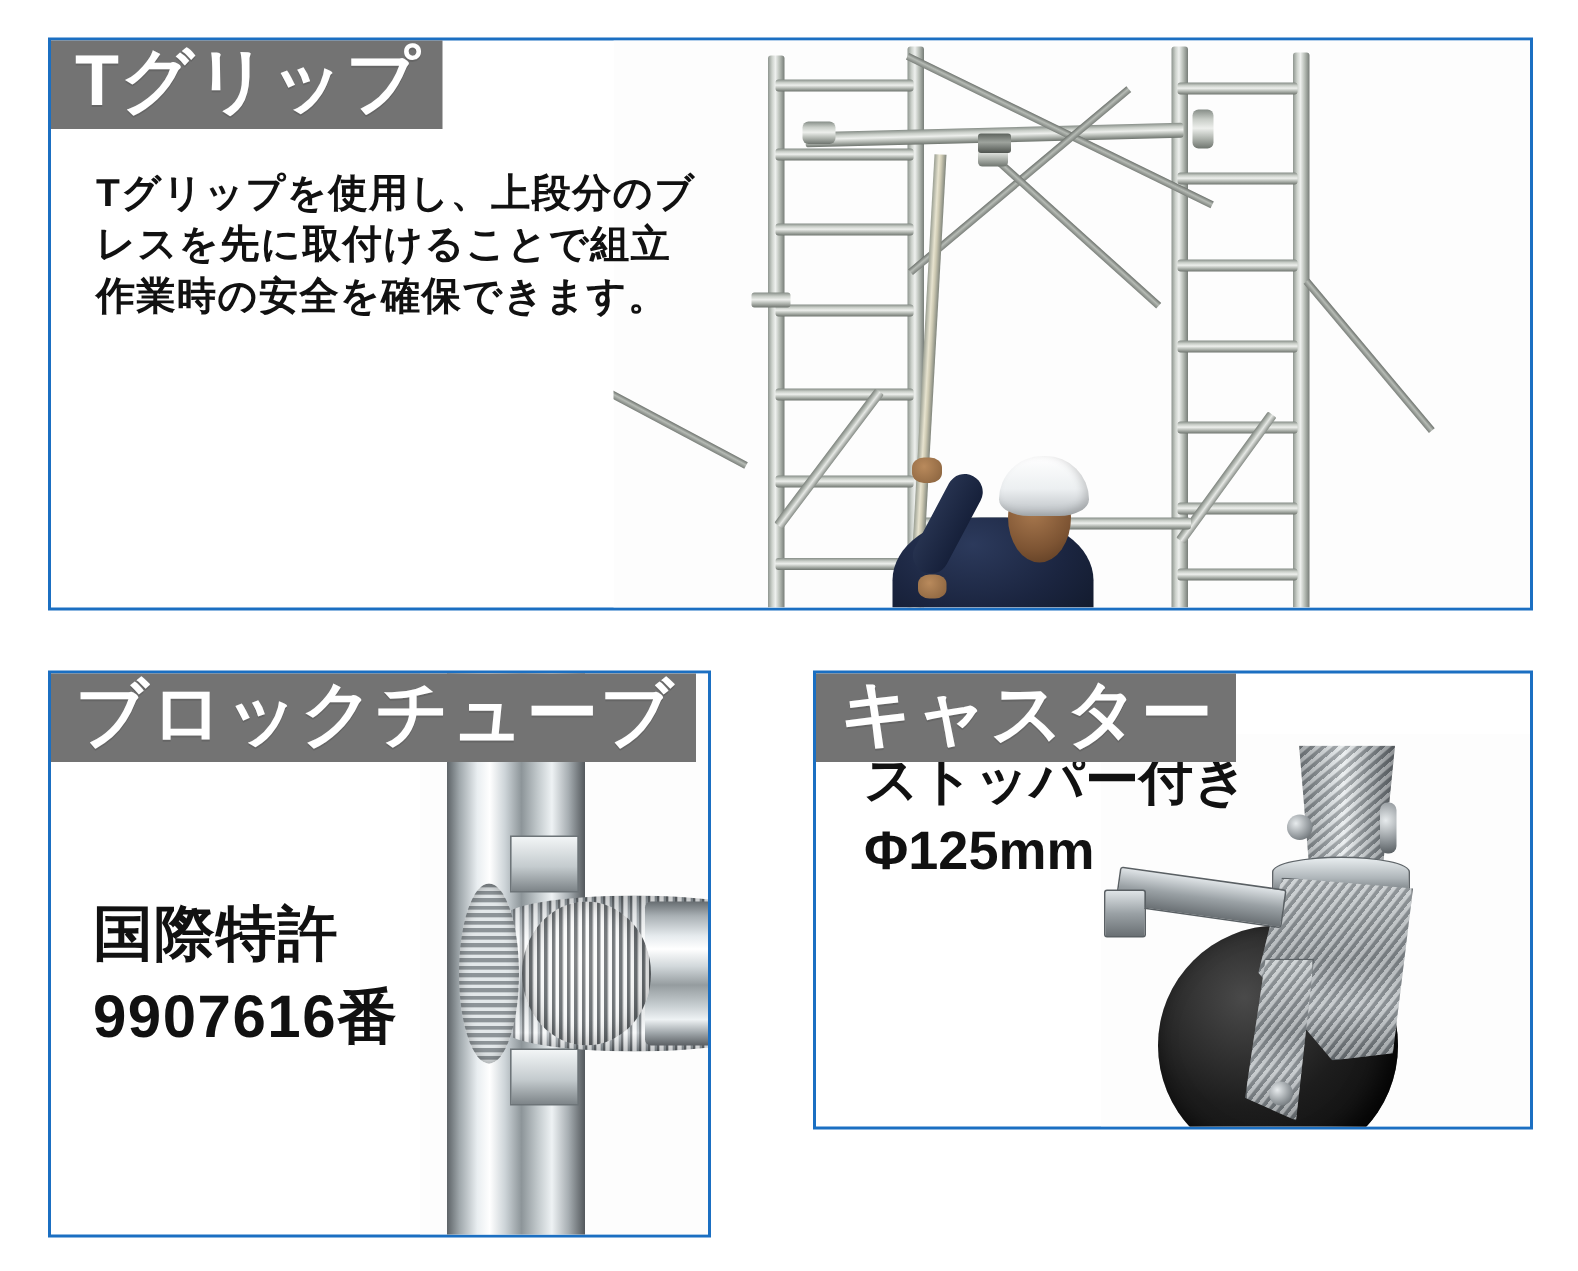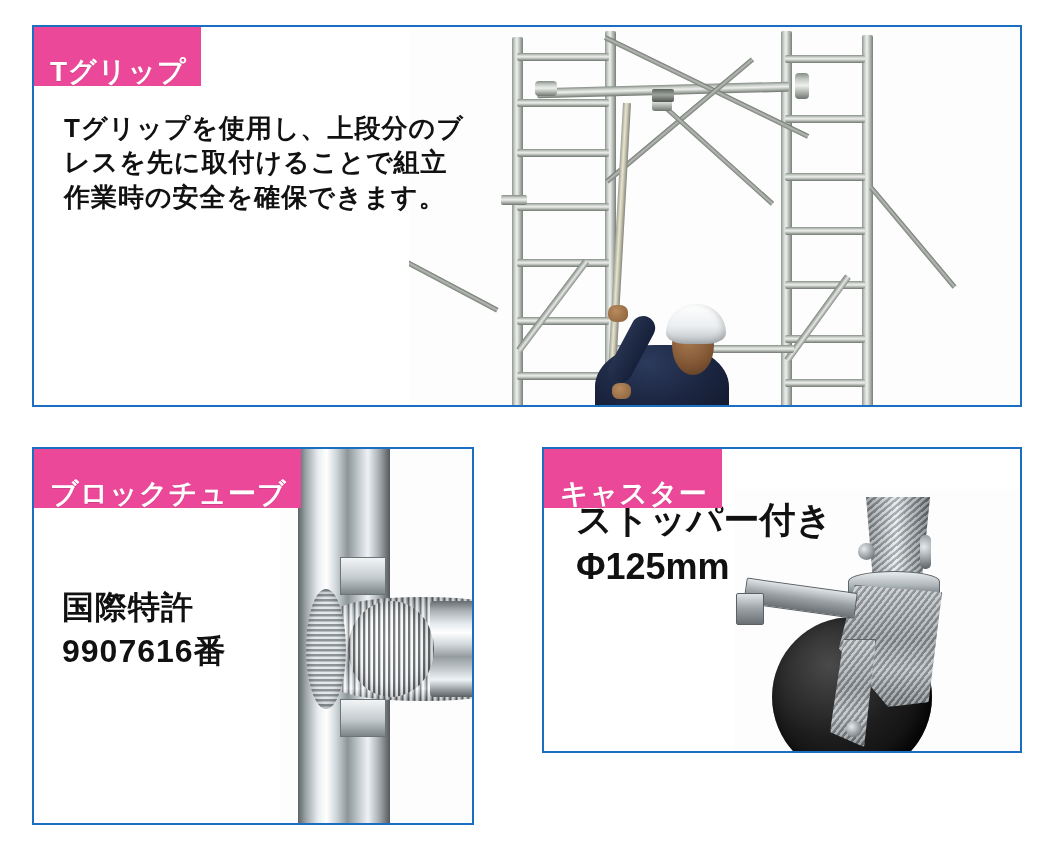--- a/index.html
+++ b/index.html
@@ -24,26 +24,26 @@
   }
   #panel-tgrip  { left: 32px;  top: 25px;  width: 990px; height: 382px; }
   #panel-block  { left: 32px;  top: 447px; width: 442px; height: 378px; }
   #panel-caster { left: 542px; top: 447px; width: 480px; height: 306px; }
 
   .panel-head {
     position: absolute;
     top: -3px;
     left: -2px;
     height: 62px;
-    background: #ec4899;
+    background: #737373;
     color: #ffffff;
     display: flex;
-    align-items: flex-end;
+    align-items: center;
     padding: 0 14px 0 18px;
-    font-size: 28px;
+    font-size: 48px;
     font-weight: 700;
     letter-spacing: 1px;
     line-height: 1;
     white-space: nowrap;
     z-index: 6;
     text-shadow: 0 1px 0 rgba(0,0,0,.12);
   }
 
   .panel-body { position: absolute; inset: 0; overflow: hidden; }
 
@@ -53,22 +53,22 @@
     color: #111111;
     font-weight: 700;
     z-index: 5;
     white-space: pre-line;
   }
   #tgrip-copy {
     left: 30px; top: 84px; width: 400px;
     font-size: 26px; line-height: 1.32; letter-spacing: 1px;
   }
   #block-copy {
-    left: 28px; top: 136px; width: 270px;
-    font-size: 32px; line-height: 1.38; letter-spacing: 1px;
+    left: 28px; top: 147px; width: 270px;
+    font-size: 40px; line-height: 1.38; letter-spacing: 1px;
   }
   #caster-copy {
     left: 32px; top: 48px; width: 330px;
     font-size: 36px; line-height: 1.3; letter-spacing: 0px;
   }
 
   
   .photo { position: absolute; overflow: hidden; }
 
   

